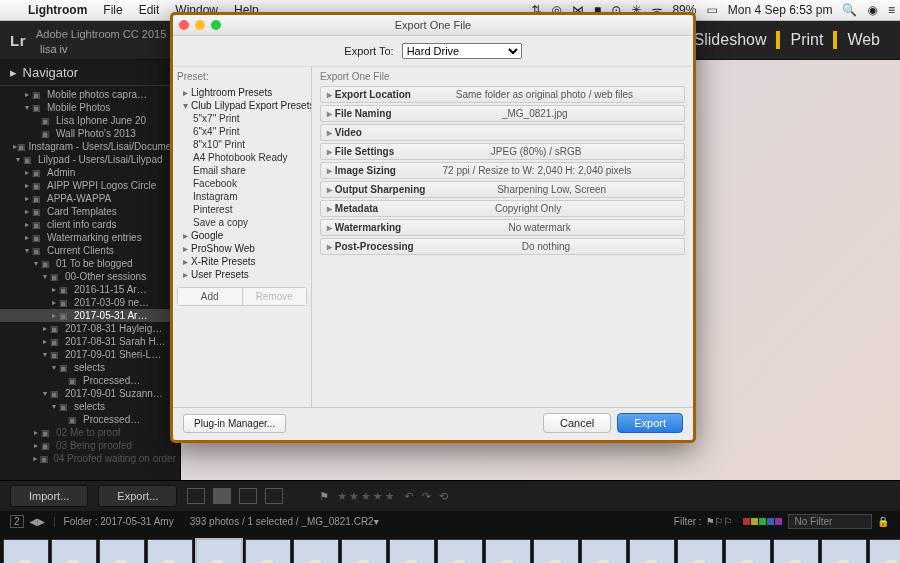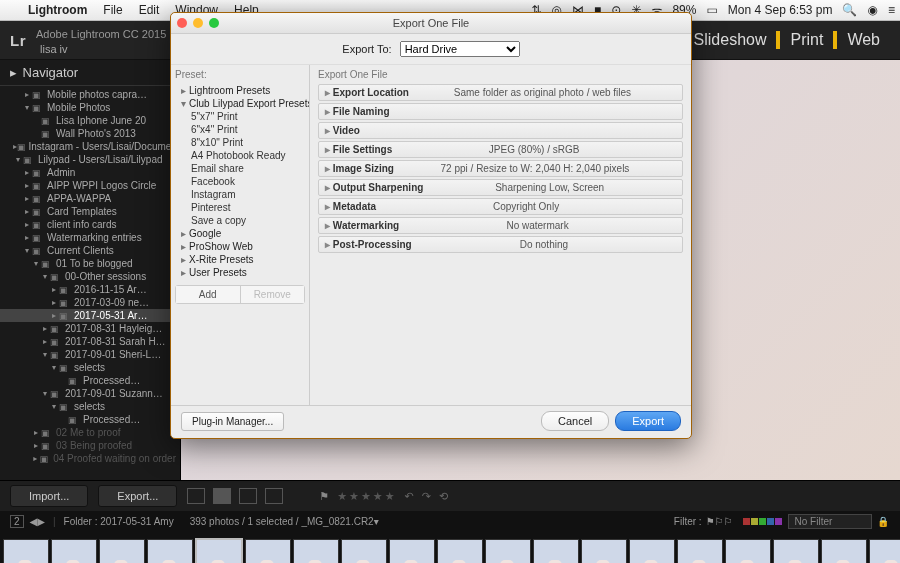--- a/index.html
+++ b/index.html
@@ -29,21 +29,21 @@
   .btn-dark{background:#2f2f2f;border:1px solid #111;color:#ccc;padding:4px 18px;font-size:11px;border-radius:3px;margin-right:10px}
   .tool-icons{flex:1;display:flex;align-items:center;gap:8px;color:#666}
   .tool-box{width:16px;height:14px;border:1px solid #555}
   .info-strip{height:20px;background:#111;display:flex;align-items:center;padding:0 10px;font-size:10px;color:#999}
   .info-strip .sep{margin:0 8px;color:#444}
   .filmstrip{height:60px;background:#111;display:flex;align-items:center;padding:3px;gap:2px;overflow:hidden}
   .thumb{width:44px;height:48px;background:linear-gradient(#cfd8e8 55%,#d9cfcf);border:1px solid #333;position:relative;flex-shrink:0}
   .thumb.sel{border:2px solid #bbb}
   .thumb::after{content:"";position:absolute;bottom:6px;left:14px;width:14px;height:22px;background:#f0e4e0;border-radius:5px 5px 2px 2px}
   
-  .dialog{position:absolute;left:170px;top:12px;width:520px;height:425px;background:#ececec;border:1px solid #a16207;border-radius:5px;box-shadow:0 8px 30px rgba(0,0,0,.5);color:#222}
+  .dialog{position:absolute;left:170px;top:12px;width:520px;height:425px;background:#ececec;border:3px solid #a16207;border-radius:5px;box-shadow:0 8px 30px rgba(0,0,0,.5);color:#222}
   .dlg-titlebar{height:20px;background:linear-gradient(#f6f6f6,#e2e2e2);border-bottom:1px solid #ccc;border-radius:5px 5px 0 0;display:flex;align-items:center;position:relative}
   .tl-dot{width:10px;height:10px;border-radius:50%;margin-left:6px}
   .tl-title{position:absolute;width:100%;text-align:center;font-size:11px;color:#444}
   .dlg-exportto{height:30px;display:flex;align-items:center;justify-content:center;gap:8px;border-bottom:1px solid #ddd}
   .dlg-exportto select{font-size:11px;width:120px}
   .dlg-body{display:flex;height:340px}
   .preset-col{width:130px;border-right:1px solid #ccc;font-size:10px;padding:4px;overflow:hidden}
   .preset-col .hdr{color:#777;font-size:10px;margin-bottom:4px}
   .preset-col .item{padding:1px 0 1px 6px;white-space:nowrap}
   .preset-col .sub{padding-left:16px;color:#333}
@@ -54,21 +54,21 @@
   .preset-btns div:first-child{border-right:1px solid #ccc}
   .sections-col{flex:1;padding:4px 8px;font-size:10px;overflow:hidden}
   .sections-col .hdr{color:#777;margin-bottom:4px}
   .sect{background:linear-gradient(#f3f3f3,#e8e8e8);border:1px solid #ccc;border-radius:2px;height:15px;display:flex;align-items:center;margin-bottom:2px;padding:0 6px}
   .sect .t{font-weight:bold;color:#333;flex:0 0 auto}
   .sect .t::before{content:"▸ ";color:#888}
   .sect .v{flex:1;text-align:center;color:#555}
   .dlg-footer{height:30px;border-top:1px solid #ccc;display:flex;align-items:center;padding:0 10px}
   .plugin-btn{background:linear-gradient(#fdfdfd,#eee);border:1px solid #bbb;border-radius:3px;padding:3px 10px;font-size:10px}
   .dlg-footer .sp{flex:1}
-  .mac-btn{background:linear-gradient(#fdfdfd,#eee);border:1px solid #bbb;border-radius:9px;padding:3px 16px;font-size:11px;margin-left:6px}
+  .mac-btn{background:linear-gradient(#fdfdfd,#eee);border:1px solid #bbb;border-radius:4px;padding:3px 16px;font-size:11px;margin-left:6px}
   .mac-btn.primary{background:linear-gradient(#5ea7f4,#2a7be0);color:#fff;border-color:#1e63c0}
   .filter-box{background:#222;border:1px solid #444;color:#888;font-size:10px;padding:1px 6px;margin-left:auto;width:70px}
 </style>
 </head>
 <body>
 
 <div class="mac-menubar">
   <span class="apple"></span>
   <span class="menu-item" style="font-weight:bold">Lightroom</span>
   <span class="menu-item">File</span>
@@ -358,20 +358,21 @@
     </div>
     <div class="sections-col">
       <div class="hdr">Export One File</div>
       <div id="sections">
           <div class="sect">
             <span class="t">Export Location</span>
             <span class="v">Same folder as original photo / web files</span>
           </div>
           <div class="sect">
             <span class="t">File Naming</span>
+            <span class="v">_MG_0821.jpg</span>
           </div>
           <div class="sect">
             <span class="t">Video</span>
           </div>
           <div class="sect">
             <span class="t">File Settings</span>
             <span class="v">JPEG (80%) / sRGB</span>
           </div>
           <div class="sect">
             <span class="t">Image Sizing</span>

